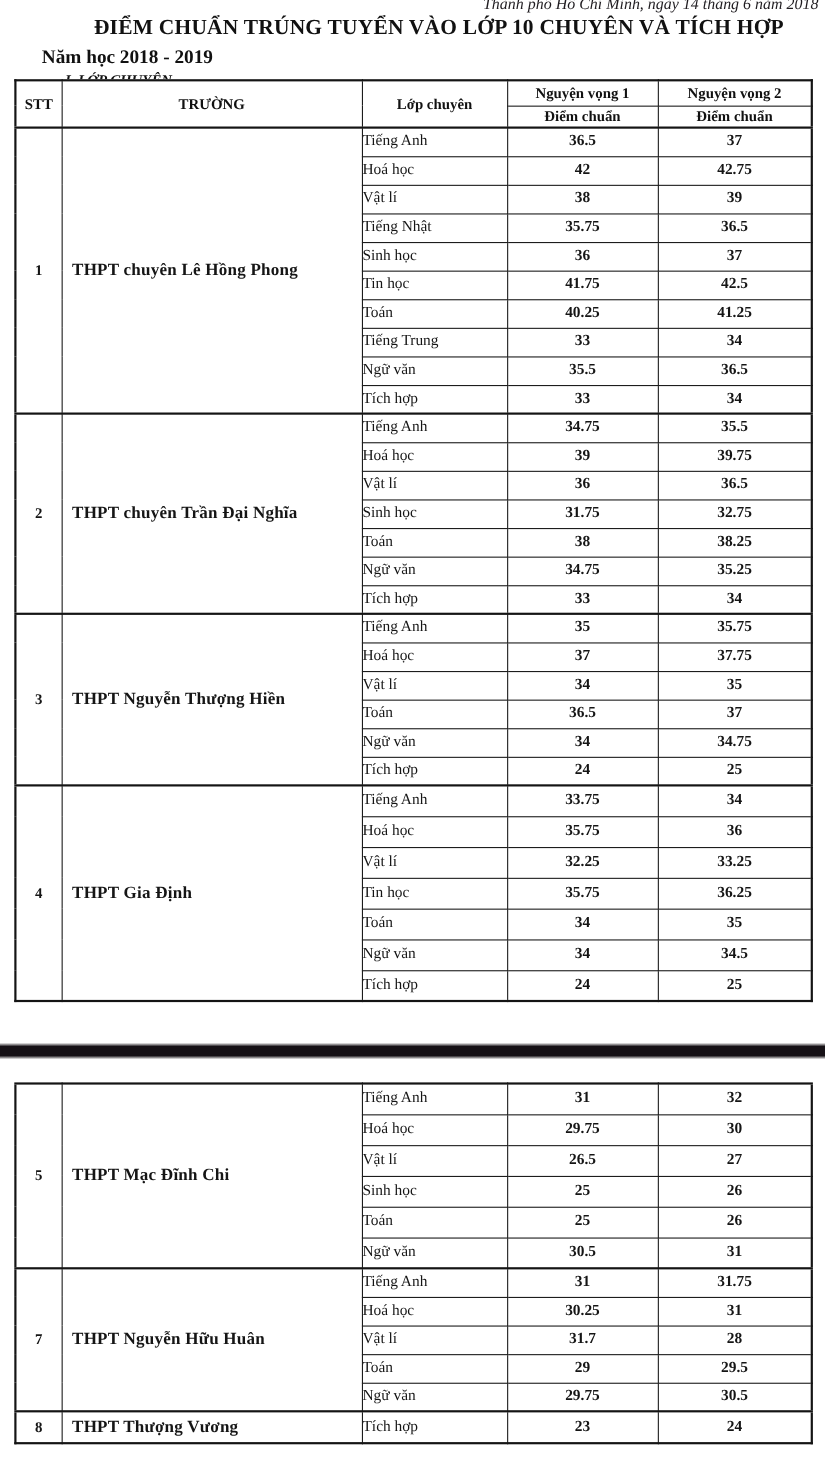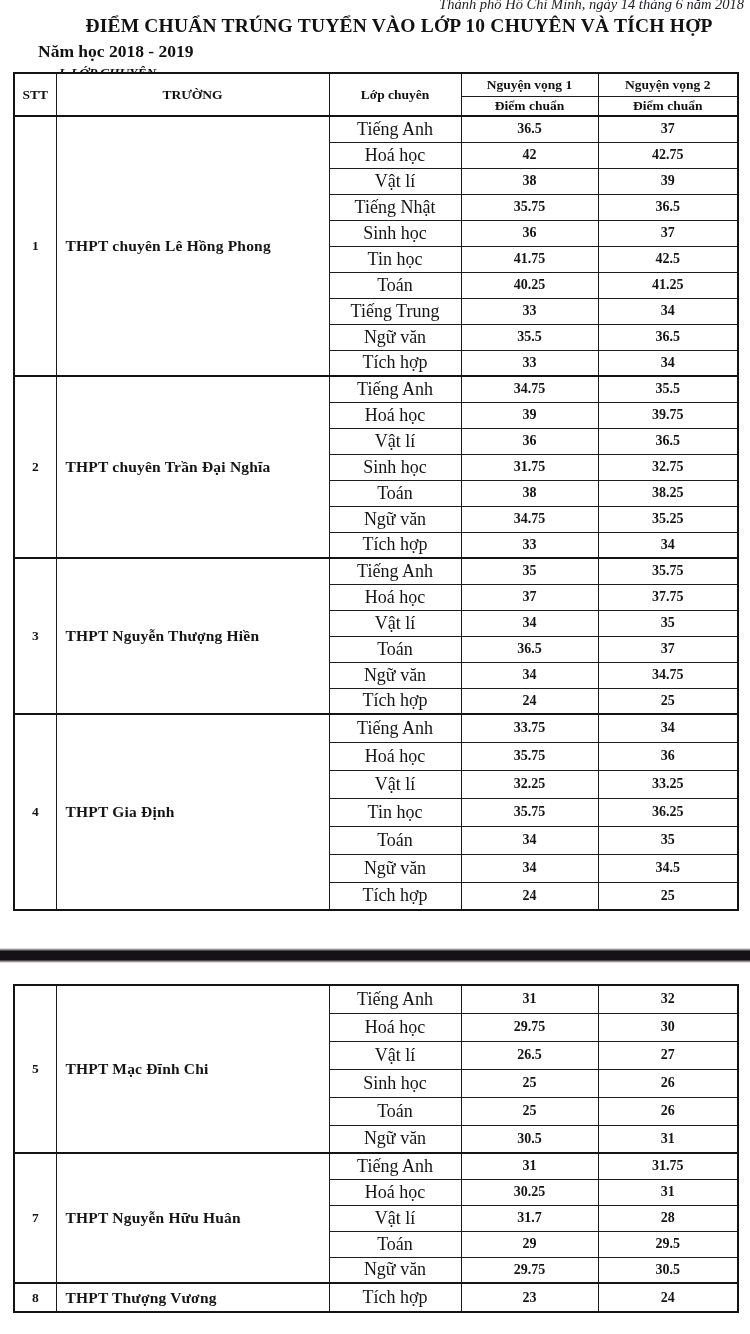--- a/index.html
+++ b/index.html
@@ -81,22 +81,21 @@
     font-size: 13.5px;
   }
   td.school {
     font-weight: bold;
     font-size: 15.5px;
     text-align: left;
     padding-left: 9px;
     letter-spacing: 0.2px;
   }
   td.subject {
-    text-align: center;
-    font-size: 18px;
+    font-size: 14px;
   }
   td.score {
     text-align: center;
     font-weight: bold;
     font-size: 14px;
   }
   .page-break-bar {
     position: absolute;
     left: 0; top: 948px;
     width: 750px; height: 15px;

